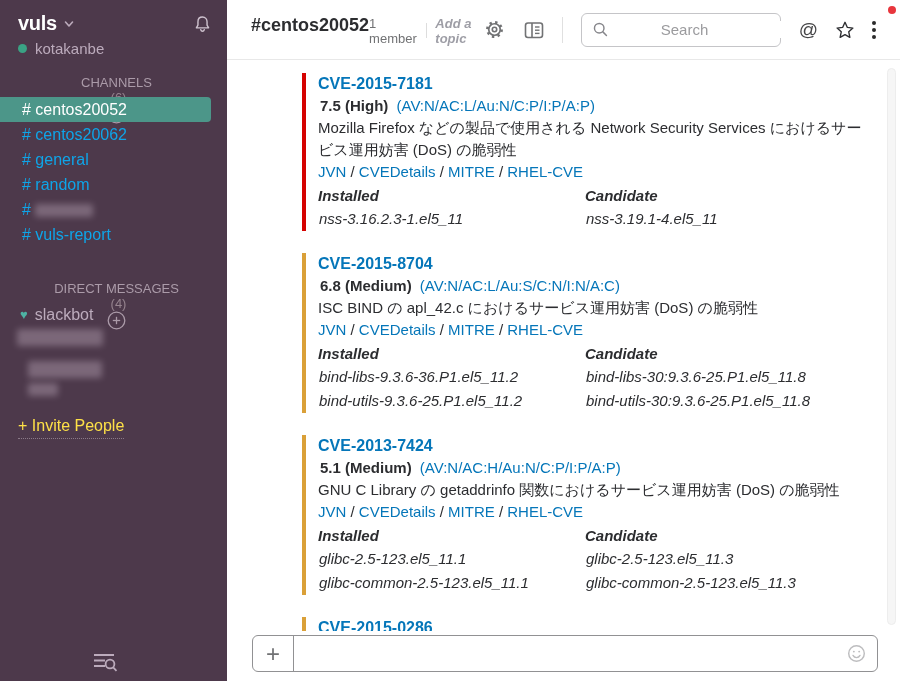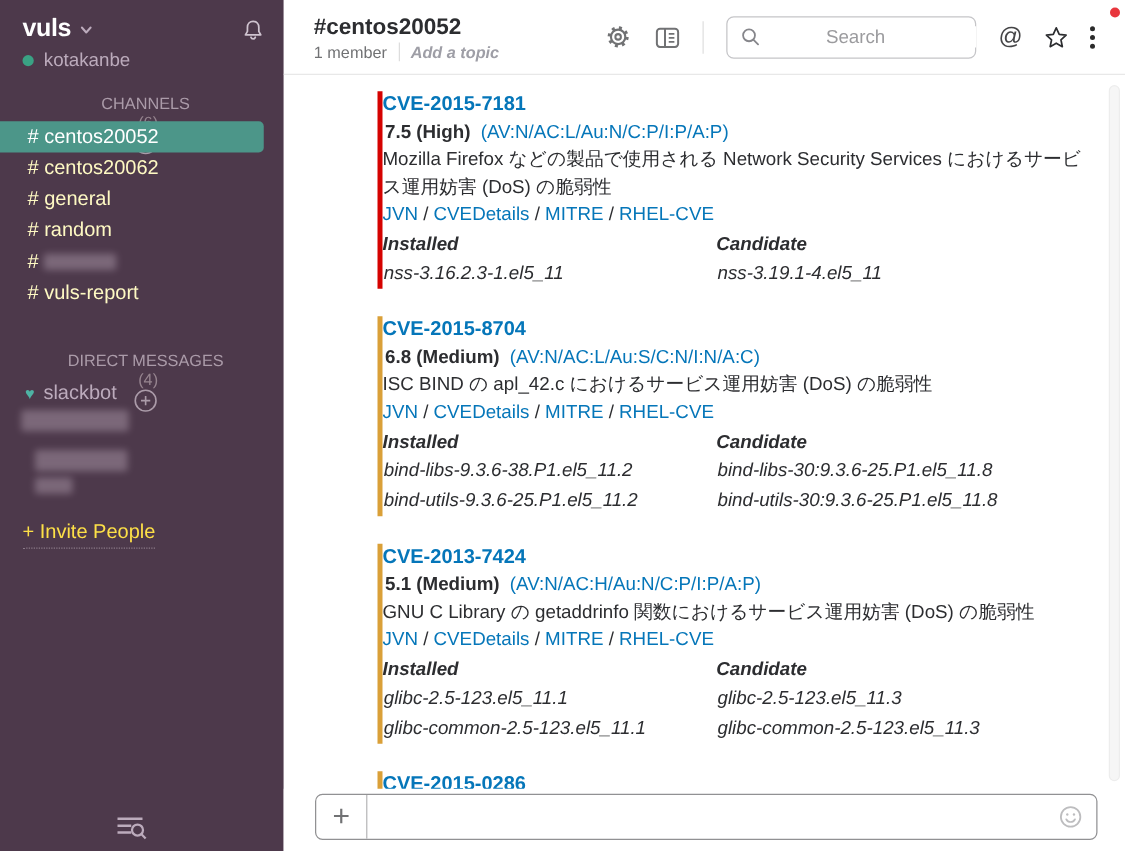--- a/index.html
+++ b/index.html
@@ -13,52 +13,52 @@
   .ws-name { color: #fff; font-size: 20px; font-weight: 700; letter-spacing: -0.3px; cursor: pointer; }
   .ws-chevron { margin-left: 6px; display: inline-flex; }
   .ws-spacer { flex: 1; }
   .user-row { position: absolute; top: 40px; left: 18px; display: flex; align-items: center; font-size: 15px; color: #BCABBC; }
   .presence-dot { width: 9px; height: 9px; border-radius: 50%; background: #3AA284; margin-right: 8px; }
   .sec-header { position: absolute; left: 18px; right: 12px; display: flex; align-items: center; font-size: 13px; color: #AB9BA9; flex-direction: column; }
   .sec-header .cnt { margin-left: 4px; color: #96848F; }
   .sec-header .spacer { flex: 1; }
   .circle-plus { width: 19px; height: 19px; display: inline-flex; cursor: pointer; }
   .list { position: absolute; left: 0; right: 0; }
-  .list-item { height: 25px; line-height: 25px; padding-left: 22px; font-size: 16px; color: #fef9c3; cursor: pointer; white-space: nowrap; }
+  .list-item { height: 25px; line-height: 25px; padding-left: 22px; font-size: 16px; color: #0ea5e9; cursor: pointer; white-space: nowrap; }
   .list-item.selected { background: #4C9689; color: #fff; width: 211px; border-radius: 0 4px 4px 0; }
   .blurbar { display: inline-block; background: #9a8798; opacity: .6; filter: blur(3px); border-radius: 2px; vertical-align: middle; }
   .dm-heart { color: #4EB3A4; font-size: 13px; margin-right: 7px; }
   .dm-item { display: flex; align-items: center; height: 25px; padding-left: 20px; font-size: 16px; color: #BCABBC; cursor: pointer; }
   .redacted-row { position: absolute; left: 0; right: 0; cursor: pointer; }
   .invite { position: absolute; top: 417px; left: 18px; font-size: 16px; color: #fde047; padding-bottom: 3px; border-bottom: 1px dotted #8a7a88; cursor: pointer; }
   .quick-search { position: absolute; bottom: 8px; left 92px; left: 92px; cursor: pointer; }
 
   
   .main { position: relative; flex: 1; height: 681px; background: #fff; }
 
   .header { position: relative; height: 60px; border-bottom: 1px solid #E8E8E8; display: flex; align-items: center; padding: 0 14px 0 24px; }
-  .title-block { display: flex; flex-direction: column; justify-content: center; }
+  .title-block { display: flex; flex-direction: row; justify-content: center; }
   .channel-title { font-size: 18px; font-weight: 700; color: #2C2D30; line-height: 22px; }
   .sub-row { display: flex; align-items: center; font-size: 13px; color: #717274; margin-top: 2px; }
   .sub-divider { width: 1px; height: 15px; background: #DDDDDD; margin: 0 9px; }
   .topic { font-style: italic; color: #9E9EA6; cursor: pointer; font-weight: bold; }
   .header-spacer { flex: 1; }
   .hicon { display: inline-flex; align-items: center; justify-content: center; cursor: pointer; margin: 0 8px; }
   .vdivider { width: 1px; height: 26px; background: #E0E0E0; margin: 0 8px; }
   .search-box { display: flex; align-items: center; width: 200px; height: 34px; border: 1px solid #C5C5C8; border-radius: 6px; padding: 0 10px; margin: 0 10px; background: #fff; gap: 44px; }
   .search-box input { border: none; outline: none; flex: 1; font-size: 15px; color: #2c2d30; margin-left: 8px; font-family: inherit; width: 120px; }
   .search-box input::placeholder { color: #9B9B9E; }
   .at-icon { font-size: 19px; color: #454547; font-weight: 400; }
   .dots-menu { position: relative; display: inline-flex; flex-direction: column; gap: 3px; margin: 0 10px 0 8px; cursor: pointer; }
   .dots-menu .dot { width: 4px; height: 4px; border-radius: 50%; background: #2B2B2B; }
   .red-dot { position: absolute; top: 6px; right: 4px; width: 8px; height: 8px; border-radius: 50%; background: #E8363D; }
 
   
   .messages { position: absolute; top: 61px; bottom: 0; left: 0; right: 0; overflow: hidden; padding: 12px 30px 0 75px; }
-  .attachment { border-left: 4px solid #DAA038; padding-left: 0; margin-bottom: 22px; }
+  .attachment { border-left: 4px solid #DAA038; padding-left: 12px; margin-bottom: 22px; }
   .cve-title { font-size: 16px; font-weight: 700; color: #0576B9; line-height: 22px; cursor: pointer; }
   .score-line { font-size: 15px; line-height: 22px; padding-left: 2px; }
   .score { font-weight: 700; color: #2C2D30; }
   .vector { color: #0576B9; margin-left: 4px; cursor: pointer; }
   .desc { font-size: 15px; line-height: 22px; color: #2C2D30; max-width: 560px; }
   .links-line { font-size: 15px; line-height: 22px; margin-bottom: 2px; }
   .lnk { color: #0576B9; cursor: pointer; }
   .sep { color: #2C2D30; }
   .pkg { display: flex; }
   .pkg-col { width: 267px; font-style: italic; }
@@ -255,21 +255,21 @@
           <span class="score">6.8 (Medium)</span>
           <span class="vector">(AV:N/AC:L/Au:S/C:N/I:N/A:C)</span>
         </div>
         <div class="desc">ISC BIND の apl_42.c におけるサービス運用妨害 (DoS) の脆弱性</div>
         <div class="links-line">
           <span class="lnk">JVN</span><span class="sep"> / </span><span class="lnk">CVEDetails</span><span class="sep"> / </span><span class="lnk">MITRE</span><span class="sep"> / </span><span class="lnk">RHEL-CVE</span>
         </div>
         <div class="pkg">
           <div class="pkg-col">
             <div class="pkg-label">Installed</div>
-            <div class="pkg-val">bind-libs-9.3.6-38.P1.el5_11.2</div>
+            <div class="pkg-val">bind-libs-9.3.6-36.P1.el5_11.2</div>
             <div class="pkg-val">bind-utils-9.3.6-25.P1.el5_11.2</div>
           </div>
           <div class="pkg-col">
             <div class="pkg-label">Candidate</div>
             <div class="pkg-val">bind-libs-30:9.3.6-25.P1.el5_11.8</div>
             <div class="pkg-val">bind-utils-30:9.3.6-25.P1.el5_11.8</div>
           </div>
         </div>
       </div>
 

